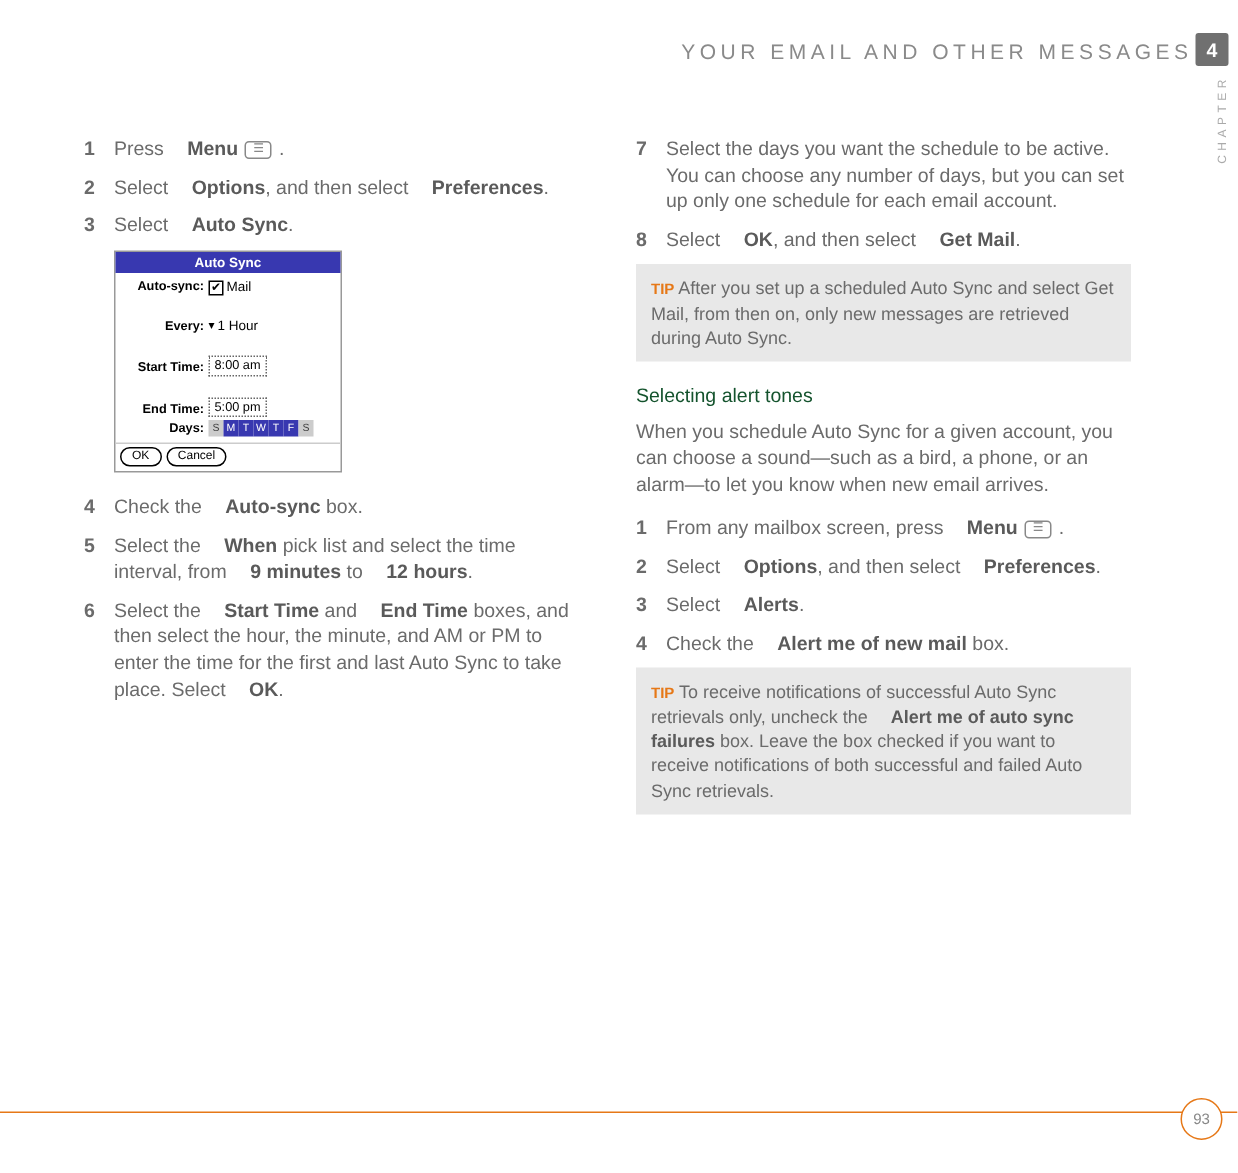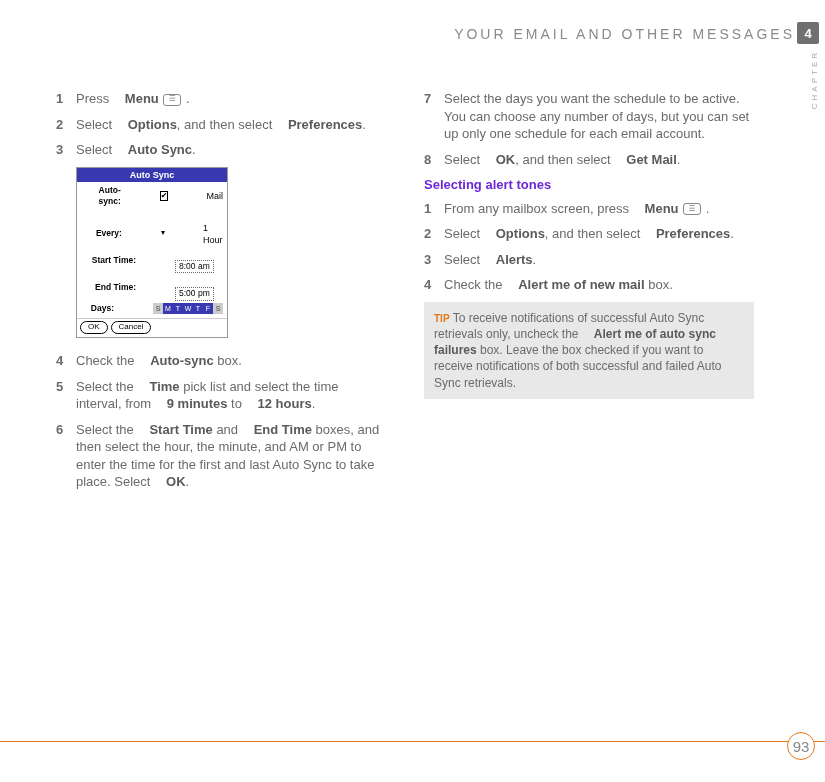--- a/index.html
+++ b/index.html
@@ -10,38 +10,38 @@
     .content { position: absolute; top: 90px; left: 56px; right: 40px; display: flex; gap: 38px; }
     .col { width: 330px; font-size: 13px; line-height: 1.35; }
     ol.steps { list-style: none; }
     ol.steps li { display: flex; margin-bottom: 8px; }
     ol.steps li .num { width: 20px; flex-shrink: 0; font-weight: bold; color: #6b6b6b; }
     ol.steps li .txt { flex: 1; }
     .b { font-weight: bold; color: #5a5a5a; padding-left: 12px; }
     .screenshot { border: 1px solid #999; width: 152px; margin: 8px 0 14px 20px; background: #fff; font-family: 'Arial', sans-serif; font-size: 9px; color: #000; }
     .scr-title { background: #3838b0; color: #fff; text-align: center; font-weight: bold; padding: 1px 0; font-size: 9px; }
     .scr-body { padding: 3px 4px 2px 4px; }
-    .scr-row { display: flex; align-items: center; margin-bottom: 2px; gap: 36px; }
+    .scr-row { display: flex; align-items: flex-end; margin-bottom: 2px; }
     .scr-label { width: 58px; text-align: right; font-weight: bold; padding-right: 3px; font-size: 8.5px; }
     .scr-check { width: 10px; height: 10px; border: 1px solid #000; display: inline-flex; align-items: center; justify-content: center; font-size: 8px; line-height: 1; margin-right: 2px; }
     .scr-drop { font-size: 8px; margin-right: 2px; }
     .scr-timebox { border: 1px dotted #666; padding: 0 3px; font-size: 8.5px; margin-top: 12px; }
     .scr-days { display: flex; gap: 0; }
     .scr-day { width: 10px; height: 11px; display: flex; align-items: center; justify-content: center; font-size: 7px; color: #fff; background: #3838b0; }
     .scr-day.off { background: #ccc; color: #444; }
     .scr-btns { display: flex; gap: 3px; padding: 2px 3px 3px 3px; border-top: 1px solid #ccc; }
     .scr-btn { border: 1px solid #000; border-radius: 7px; padding: 0 7px; font-size: 8px; background: #fff; }
     .note-label { color: #e67817; font-weight: bold; font-size: 12px; }
     .tip-box { background: #e8e8e8; padding: 8px 10px; margin: 8px 0 14px 0; font-size: 12px; line-height: 1.35; color: #6b6b6b; }
     .tip-label { color: #e67817; font-weight: bold; font-size: 10px; }
-    .section-h { font-weight: bold; color: #6d28d9; margin-bottom: 6px; }
+    .section-h { font-weight: normal; color: #14532d; margin-bottom: 6px; }
     .para { margin-bottom: 12px; }
     .menu-icon { display: inline-flex; width: 18px; height: 12px; border: 1px solid #888; border-radius: 3px; vertical-align: middle; align-items: center; justify-content: center; font-size: 8px; color: #888; margin: 0 1px; }
     .footer-line { position: absolute; bottom: 40px; left: 0; right: 0; height: 1px; background: #e67817; }
-    .page-badge { position: absolute; bottom: 22px; right: 10px; width: 28px; height: 28px; border-radius: 50%; border: 1px solid #e67817; display: flex; align-items: center; justify-content: center; font-size: 15px; color: #888; background: #fff; }
+    .page-badge { position: absolute; bottom: 22px; right: 10px; width: 28px; height: 28px; border-radius: 50%; border: 1px solid #e67817; display: flex; align-items: center; justify-content: center; font-size: 10px; color: #888; background: #fff; }
   </style>
 </head>
 <body>
 
 <div class="header">YOUR EMAIL AND OTHER MESSAGES</div>
 <div class="chapter-badge">4</div>
 <div class="chapter-label">CHAPTER</div>
 
 <div class="content">
 
@@ -112,21 +112,21 @@
     <ol class="steps">
       <li>
         <span class="num">4</span>
         <span class="txt">
           <span>Check the </span><span class="b">Auto-sync</span><span> box.</span>
         </span>
       </li>
       <li>
         <span class="num">5</span>
         <span class="txt">
-          <span>Select the </span><span class="b">Time</span><span> pick list and select the time interval, from </span><span class="b">9 minutes</span><span> to </span><span class="b">12 hours</span><span>.</span>
+          <span>Select the </span><span class="b">When</span><span> pick list and select the time interval, from </span><span class="b">9 minutes</span><span> to </span><span class="b">12 hours</span><span>.</span>
         </span>
       </li>
     </ol>
 
 
     <ol class="steps">
       <li>
         <span class="num">6</span>
         <span class="txt">
           <span>Select the </span><span class="b">Start Time</span><span> and </span><span class="b">End Time</span><span> boxes, and then select the hour, the minute, and AM or PM to enter the time for the first and last Auto Sync to take place. Select </span><span class="b">OK</span><span>.</span>
@@ -142,22 +142,26 @@
         <span class="txt">Select the days you want the schedule to be active. You can choose any number of days, but you can set up only one schedule for each email account.</span>
       </li>
       <li>
         <span class="num">8</span>
         <span class="txt">
           <span>Select </span><span class="b">OK</span><span>, and then select </span><span class="b">Get Mail</span><span>.</span>
         </span>
       </li>
     </ol>
 
+    <div class="tip-box">
+      <span class="tip-label">TIP</span><span> After you set up a scheduled Auto Sync and select Get Mail, from then on, only new messages are retrieved during Auto Sync.</span>
+    </div>
 
     <p class="section-h">Selecting alert tones</p>
+    <p class="para">When you schedule Auto Sync for a given account, you can choose a sound—such as a bird, a phone, or an alarm—to let you know when new email arrives.</p>
 
     <ol class="steps">
       <li>
         <span class="num">1</span>
         <span class="txt">
           <span>From any mailbox screen, press </span><span class="b">Menu</span>
           <span class="menu-icon">☰</span><span> .</span>
         </span>
       </li>
       <li>

